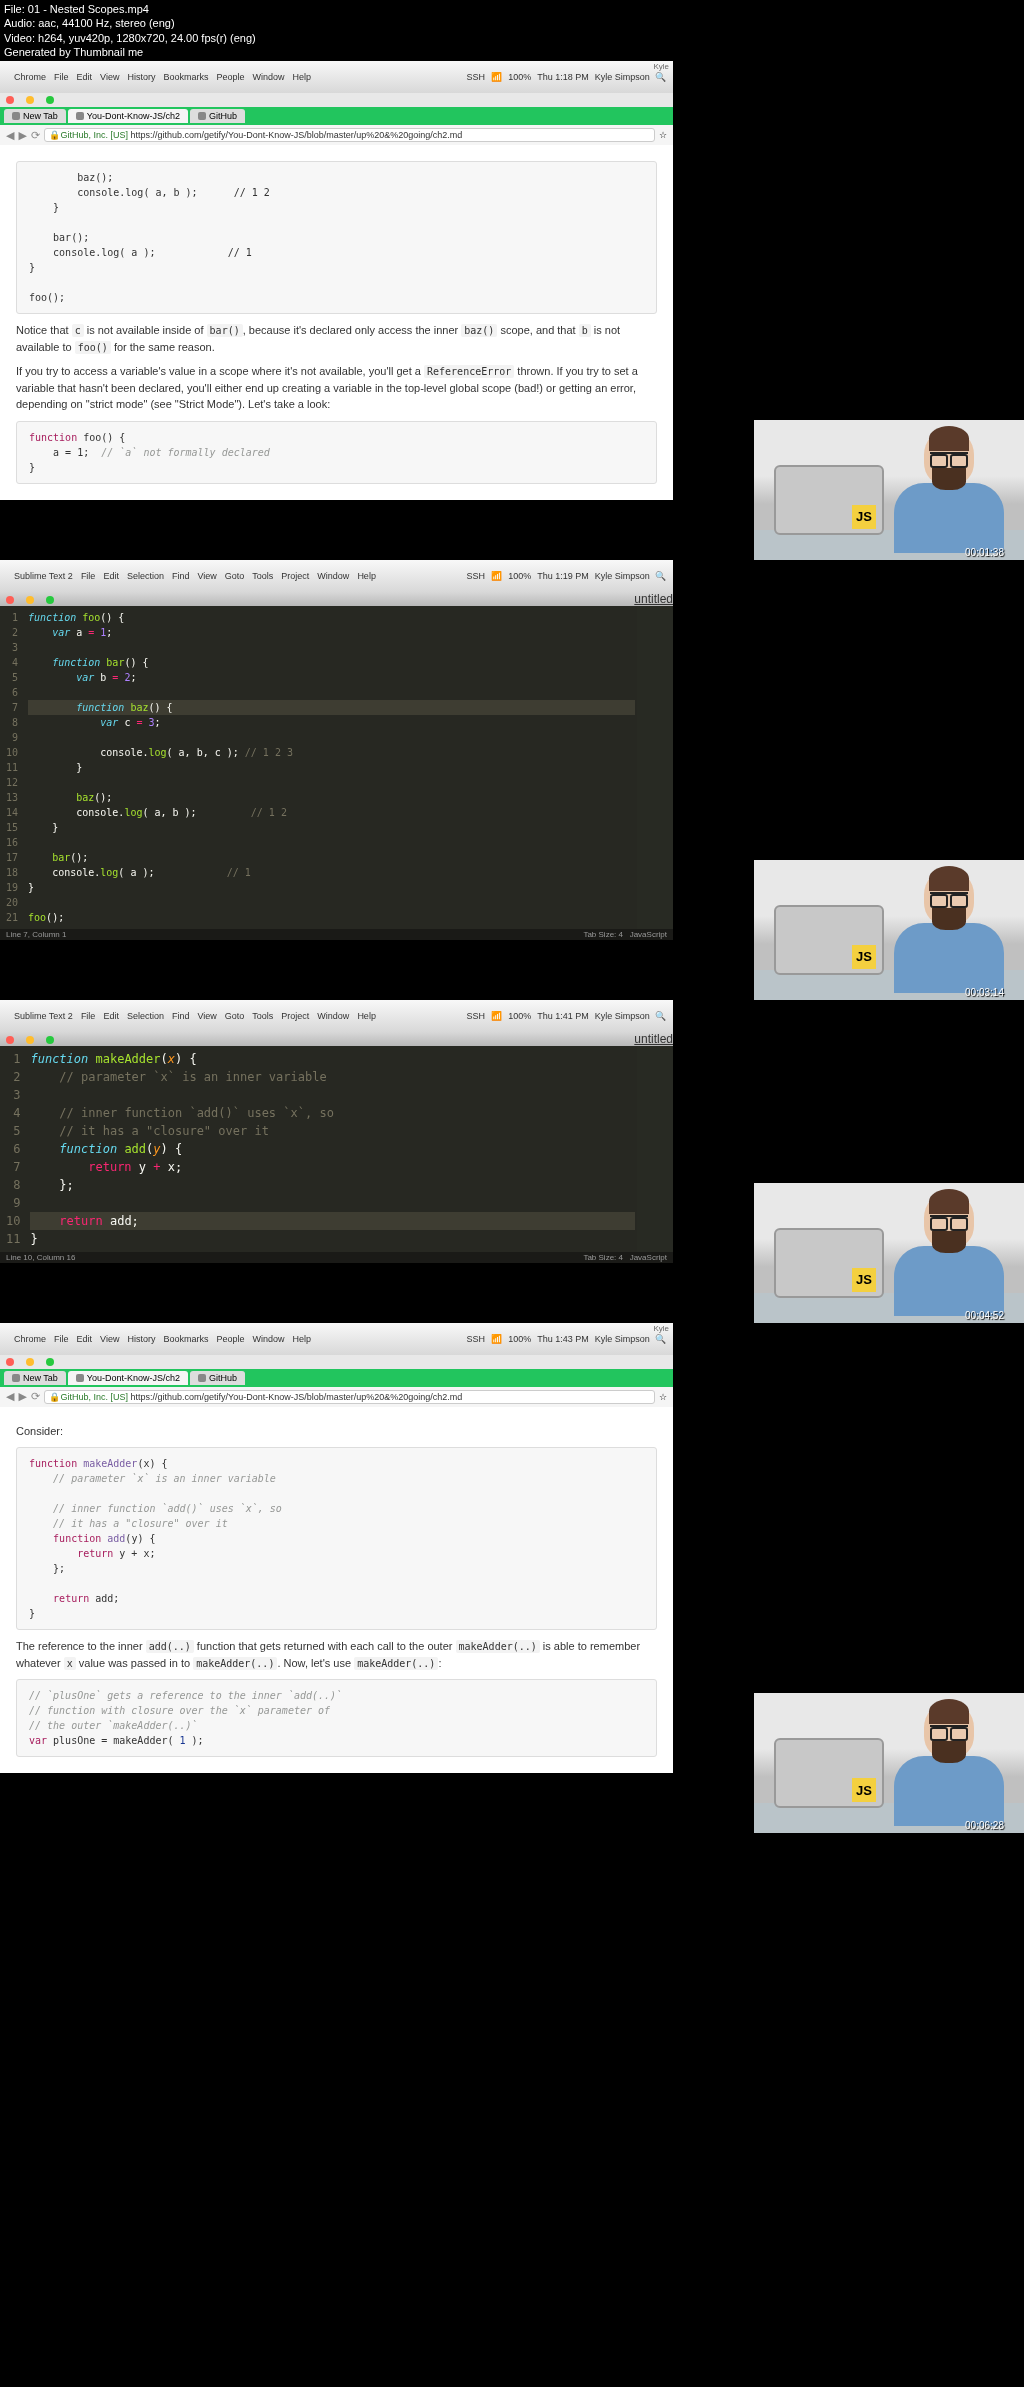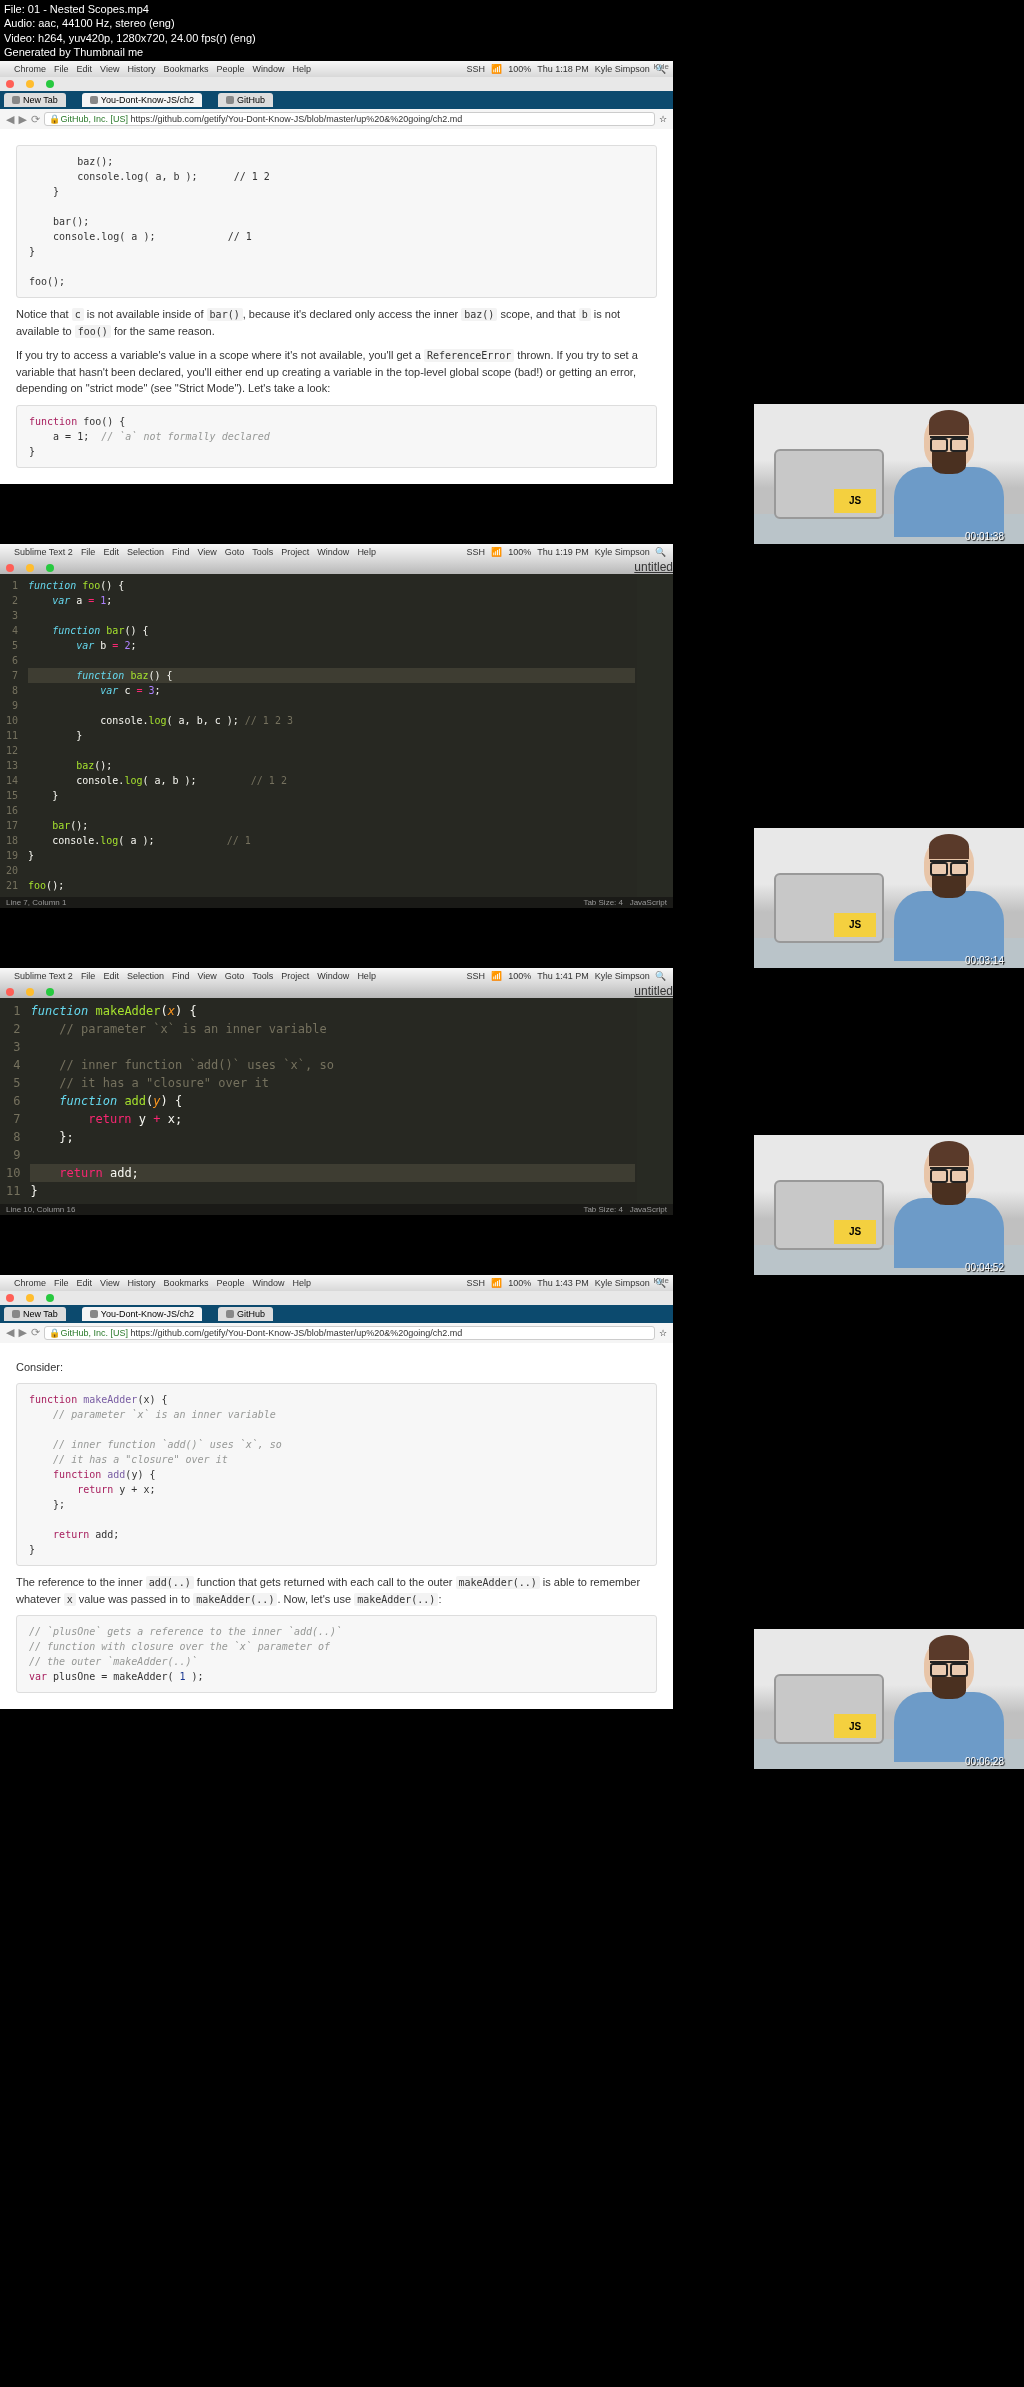--- a/index.html
+++ b/index.html
@@ -1,23 +1,23 @@
 <!DOCTYPE html>
 <html><head>
 <meta charset="utf-8">
 <style>
 * { margin: 0; padding: 0; box-sizing: border-box; }
 body { background: #000; font-family: Arial, sans-serif; width: 1024px; }
 .meta-header { color: #fff; font-size: 11px; padding: 2px 4px; line-height: 1.3; }
 .screenshot-group { width: 673px; position: relative; }
-.os-menubar { background: linear-gradient(#f8f8f8, #d8d8d8); height: 14px; display: flex; align-items: center; font-size: 9px; color: #333; padding: 8px 6px; gap: 8px; }
+.os-menubar { background: linear-gradient(#f8f8f8, #d8d8d8); height: 14px; display: flex; align-items: center; font-size: 9px; color: #333; padding: 16px 6px; gap: 8px; }
 .os-menubar .right { margin-left: auto; display: flex; gap: 6px; align-items: center; }
 .apple-icon { font-size: 10px; }
 .browser-chrome { background: #e8e8e8; }
-.tab-bar { background: #0c4a6e; height: 18px; display: flex; align-items: center; font-size: 9px; padding: 0 4px; gap: 16px; }
+.tab-bar { background: #22c55e; height: 18px; display: flex; align-items: center; font-size: 9px; padding: 0 4px; gap: 2px; }
 .tab { background: #f5f5f5; padding: 2px 8px; border-radius: 3px 3px 0 0; display: flex; align-items: center; gap: 3px; }
 .tab.inactive { background: #ddd; }
 .tab-icon { width: 8px; height: 8px; background: #888; border-radius: 2px; }
 .url-bar { background: #f5f5f5; height: 20px; display: flex; align-items: center; padding: 0 6px; gap: 4px; font-size: 9px; }
 .nav-btn { color: #888; font-size: 11px; }
 .url-input { flex: 1; background: #fff; border: 1px solid #ccc; border-radius: 3px; padding: 1px 4px; font-size: 9px; color: #333; display: flex; align-items: center; }
 .url-green { color: #2a7a2a; }
 .traffic-lights { display: flex; gap: 12px; padding: 3px 6px; }
 .tl { width: 8px; height: 8px; border-radius: 50%; }
 .tl.red { background: #ff5f56; }
@@ -52,21 +52,21 @@
 .instructor-hair { position: absolute; top: -4px; left: 5px; width: 40px; height: 25px; background: #5a3a2a; border-radius: 50% 50% 0 0; }
 .instructor-beard { position: absolute; bottom: -5px; left: 8px; width: 34px; height: 22px; background: #4a3020; border-radius: 0 0 40% 40%; }
 .instructor-glasses { position: absolute; top: 22px; left: 6px; width: 38px; height: 10px; border-top: 2px solid #222; }
 .instructor-glasses::before, .instructor-glasses::after { content: ''; position: absolute; width: 14px; height: 10px; border: 2px solid #222; border-radius: 3px; background: rgba(255,255,255,0.1); }
 .instructor-glasses::before { left: 0; }
 .instructor-glasses::after { right: 0; }
 .instructor-body { width: 110px; height: 70px; background: #6d9bc8; border-radius: 30px 30px 0 0; margin-top: -2px; }
 .laptop { position: absolute; left: 20px; bottom: 10px; width: 130px; height: 85px; }
 .laptop-screen { width: 110px; height: 70px; background: #c8c8c8; border-radius: 6px; border: 2px solid #999; position: relative; }
 .laptop-apple { position: absolute; top: 50%; left: 50%; transform: translate(-50%, -50%); color: #fff; font-size: 20px; }
-.laptop-sticker { position: absolute; bottom: 4px; right: 6px; width: 42px; height: 24px; background: #f4d03f; font-size: 10px; font-weight: bold; display: flex; align-items: center; justify-content: center; color: #000; }
+.laptop-sticker { position: absolute; bottom: 4px; right: 6px; width: 24px; height: 24px; background: #f4d03f; font-size: 13px; font-weight: bold; display: flex; align-items: center; justify-content: center; color: #000; }
 .desk { position: absolute; bottom: 0; left: 0; right: 0; height: 30px; background: rgba(180,200,210,0.5); }
 .timestamp { position: absolute; bottom: 2px; right: 20px; color: #fff; font-size: 10px; text-shadow: 1px 1px 1px #000; margin-left: 32px; }
 .kyle-right { position: absolute; right: 4px; top: 1px; font-size: 8px; color: #666; }
 </style>
 </head>
 <body>
 
 <div class="meta-header">
 <div>File: 01 - Nested Scopes.mp4</div>
 <div>Audio: aac, 44100 Hz, stereo (eng)</div>

